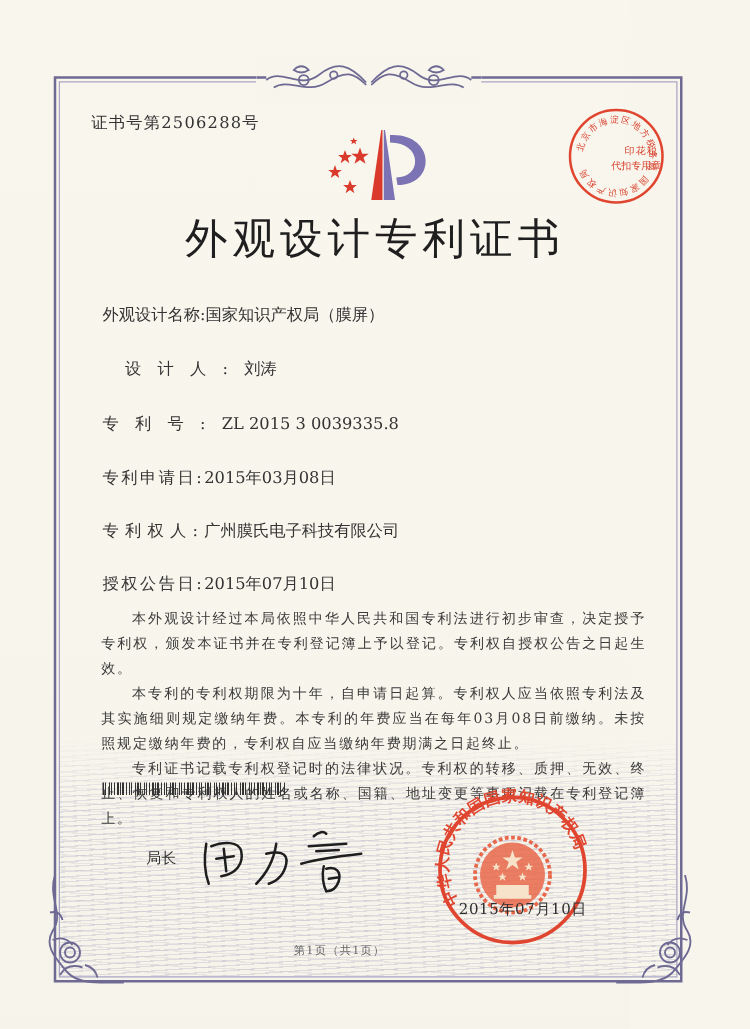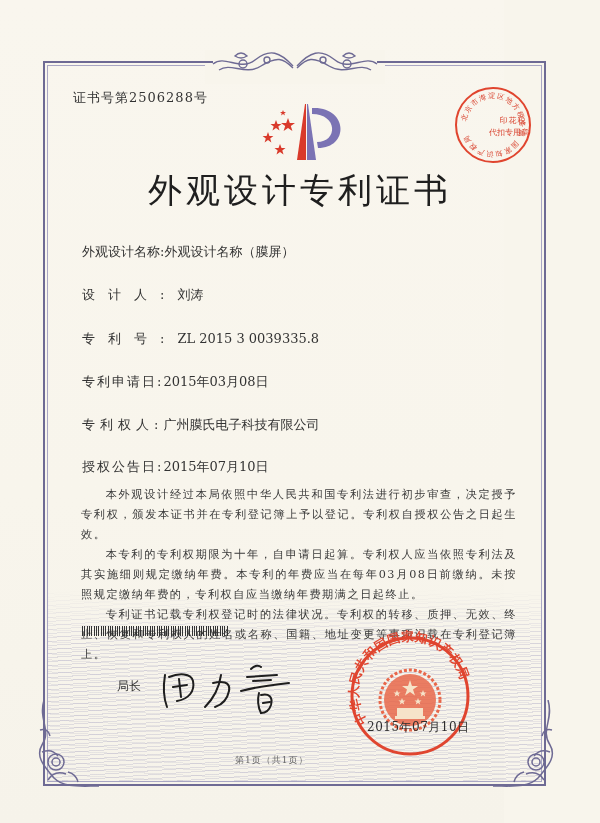--- a/index.html
+++ b/index.html
@@ -67,21 +67,21 @@
       position: absolute; left: 0; width: 600px; top: 168px; text-align: center;
       font-family: "DejaVu Sans", "Liberation Sans", sans-serif;
       font-size: 34px; letter-spacing: 4px; color: #1f1f1f;
     }
     .field {
       position: absolute; left: 82px; font-size: 13px; color: #333; white-space: nowrap;
     }
     .field .label { letter-spacing: 0px; }
     .field .value { }
     .f1 { top: 243px; }
-    .f2 { top: 286px; }
+    .f2 { top: 286px; margin-left: 18px; }
     .f2 .label { letter-spacing: 13px; }
     .f3 { top: 330px; }
     .f3 .label { letter-spacing: 13px; }
     .f4 { top: 373px; }
     .f4 .label { letter-spacing: 2px; }
     .f5 { top: 416px; }
     .f5 .label { letter-spacing: 5px; }
     .f6 { top: 458px; }
     .f6 .label { letter-spacing: 2px; margin-top: 19px; }
 
@@ -186,21 +186,21 @@
     </g>
     <g fill="#7b73b4">
       <polygon points="57,4 58,4 66,60 57,60"></polygon>
       <path d="M62 8 C 98 6, 100 48, 68 48 L 67 42 C 88 42, 88 14, 62 14 Z"></path>
     </g>
   </svg>
 
   <div class="title">外观设计专利证书</div>
 
   <div class="field f1">
-    <span class="label">外观设计名称:</span><span class="value">外观设计名称（膜屏）</span>
+    <span class="label">外观设计名称:</span><span class="value">国家知识产权局（膜屏）</span>
   </div>
   <div class="field f2">
     <span class="label">设计人:</span><span class="value">刘涛</span>
   </div>
   <div class="field f3">
     <span class="label">专利号:</span><span class="value">ZL 2015 3 0039335.8</span>
   </div>
   <div class="field f4">
     <span class="label">专利申请日:</span><span class="value">2015年03月08日</span>
   </div>

